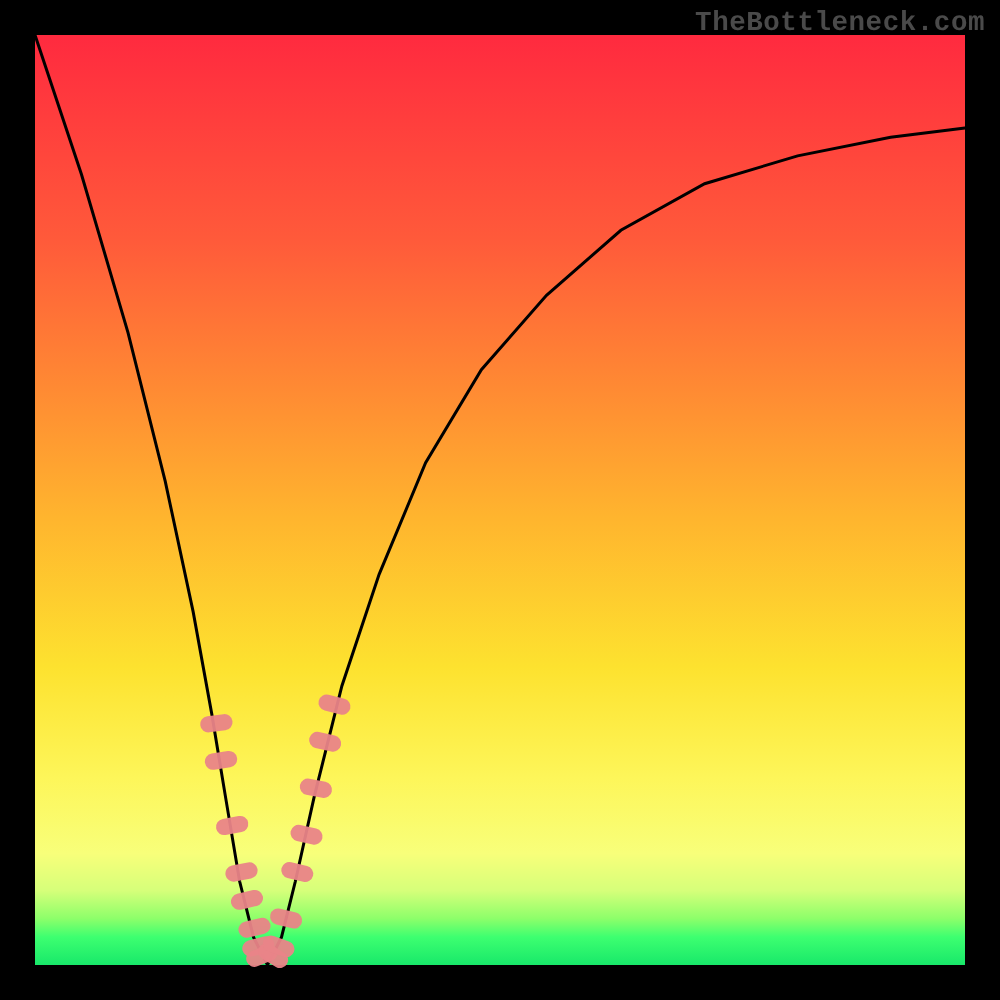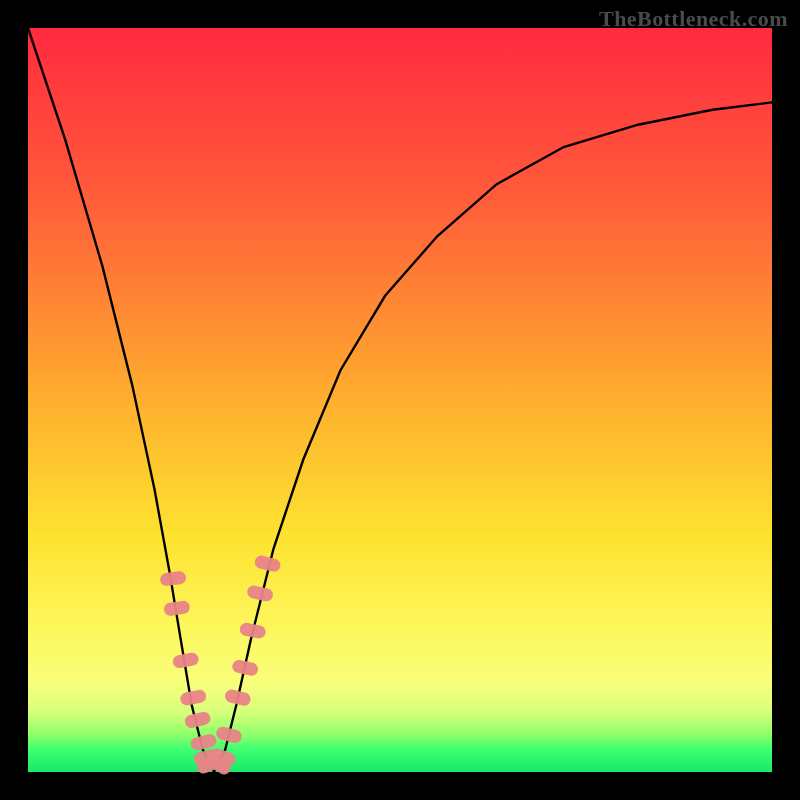--- a/index.html
+++ b/index.html
@@ -26,21 +26,21 @@
       #f8ff7a 88%,
       #d6ff7a 92%,
       #8dff6a 95%,
       #3dff70 97%,
       #18e86a 100%);
   }
   .watermark {
     position: absolute;
     top: 6px;
     right: 12px;
-    font-family: Liberation Serif, serif;
+    font-family: Liberation Mono, monospace;
     font-size: 22px;
     font-weight: 600;
     color: #4a4a4a;
     letter-spacing: 0.02em;
     z-index: 10;
   }
   svg.curve {
     position: absolute;
     left: 0;
     top: 0;

